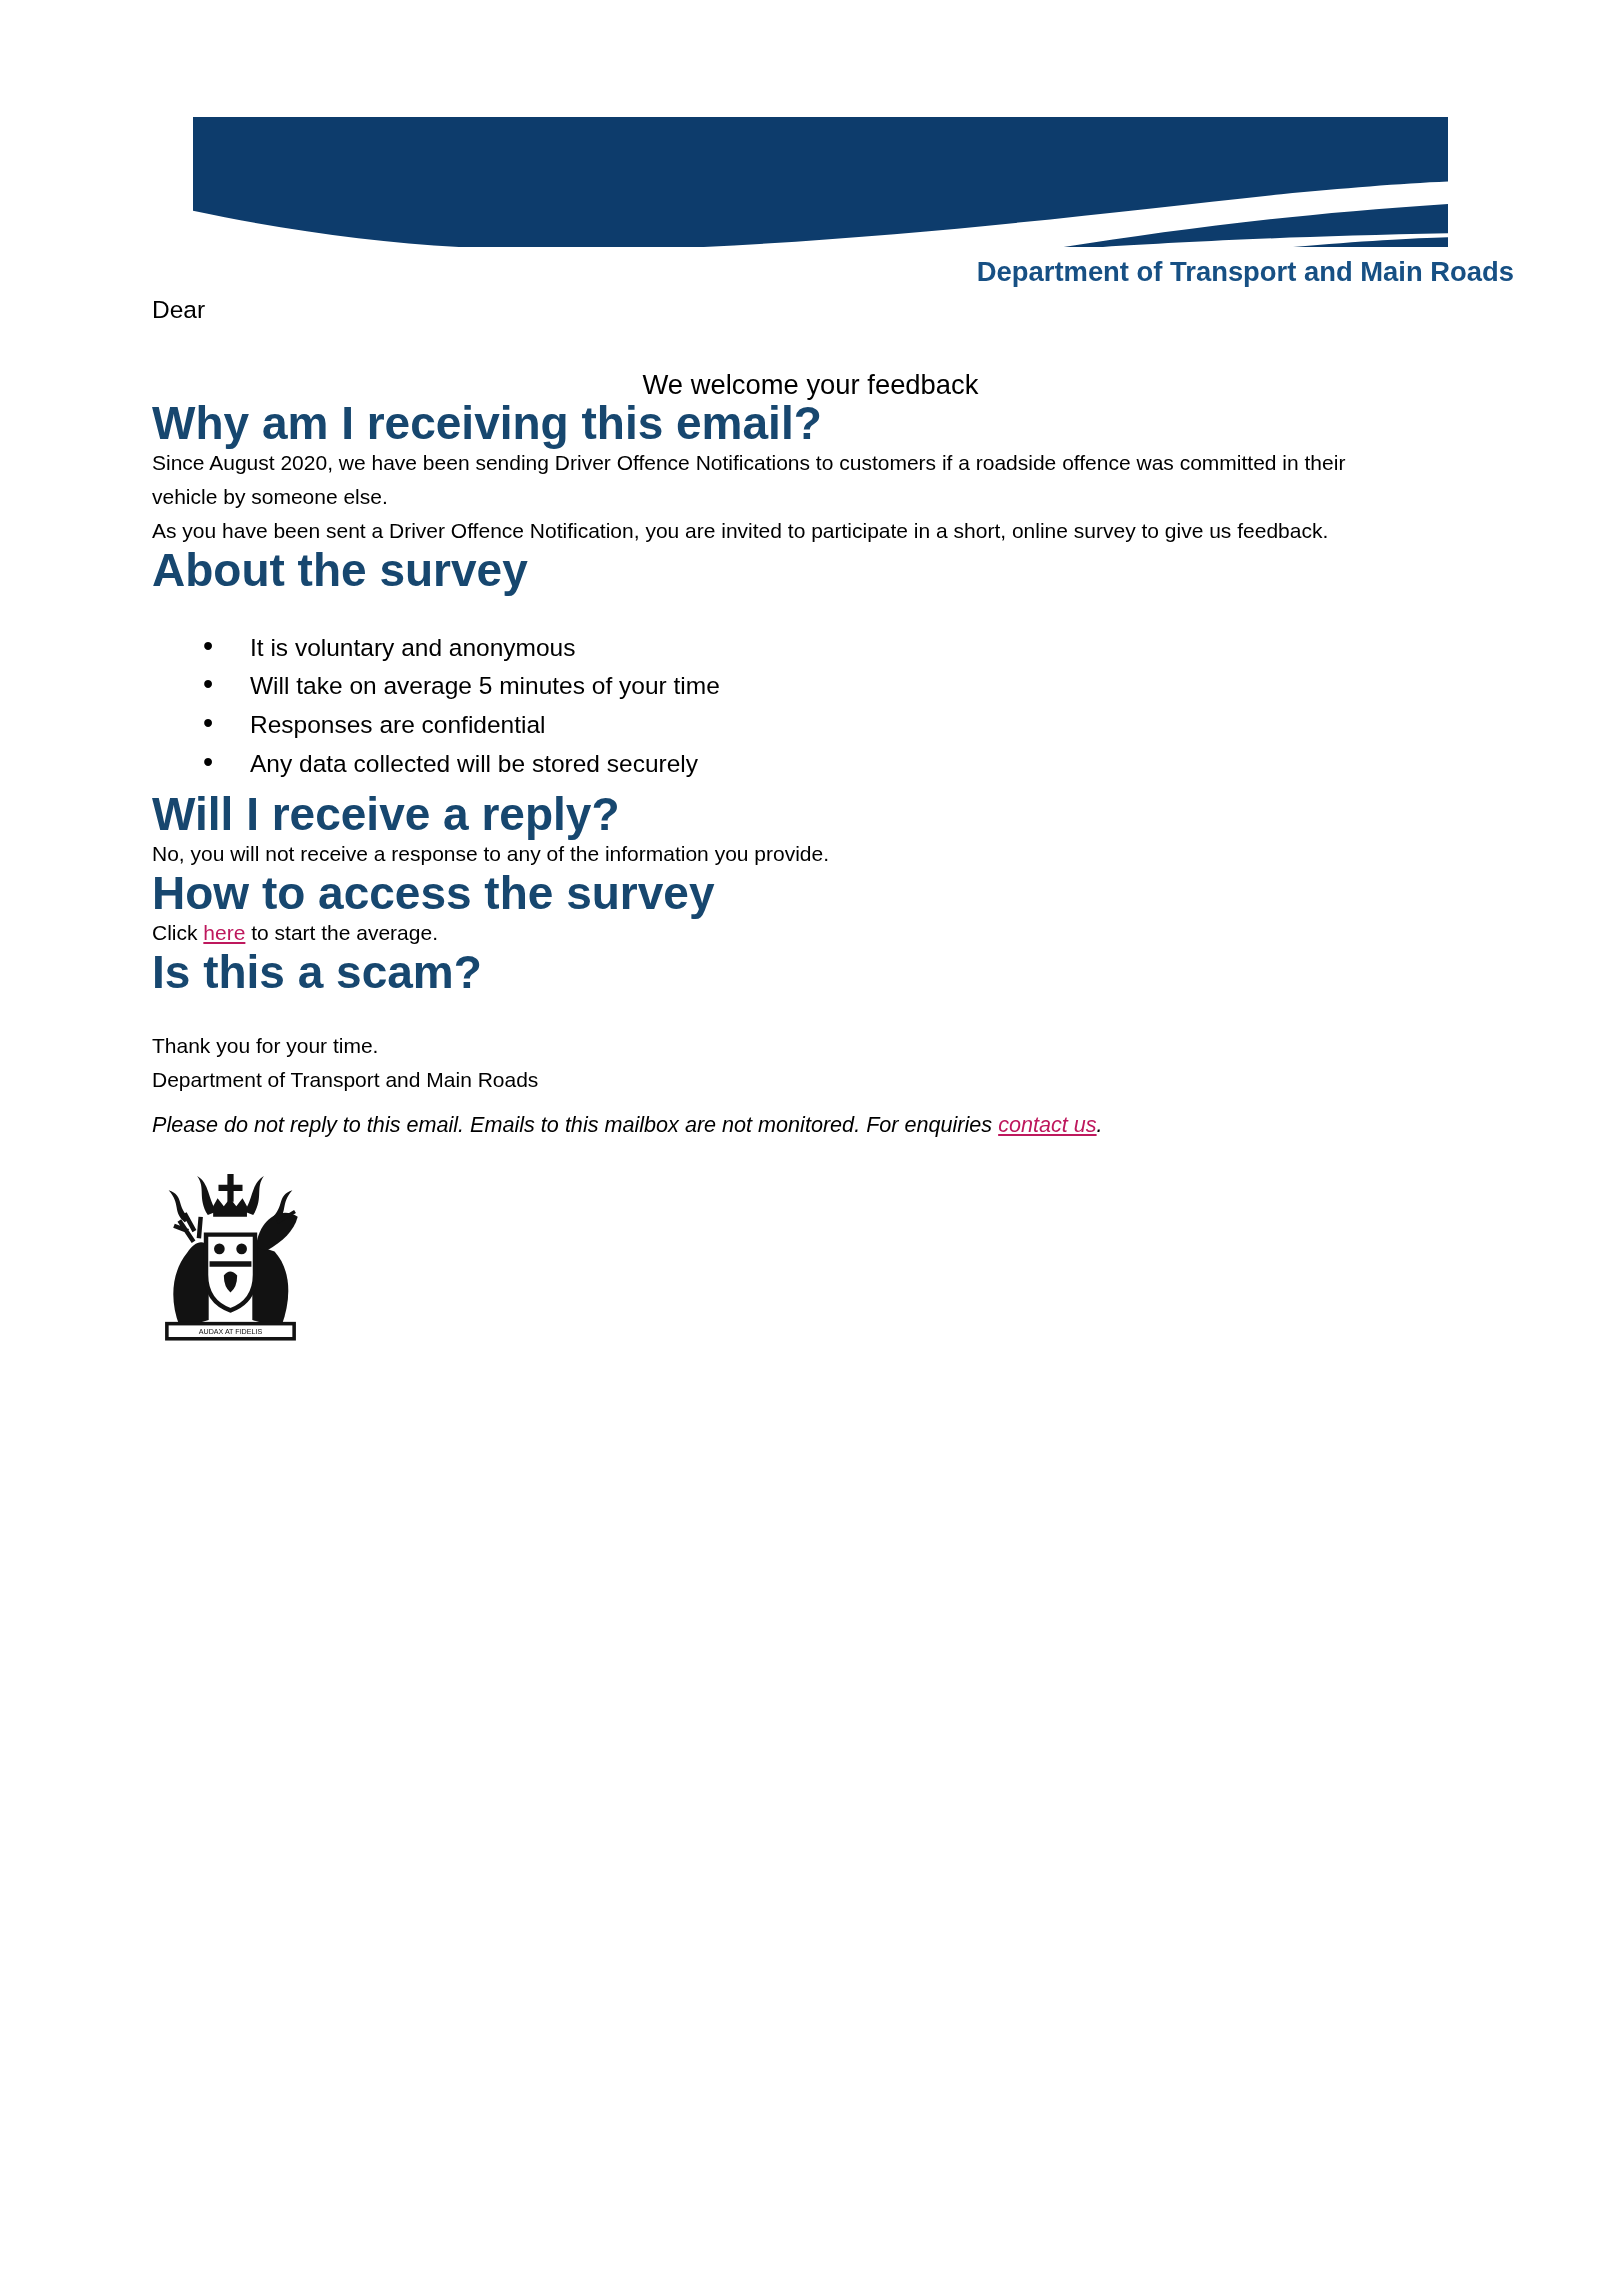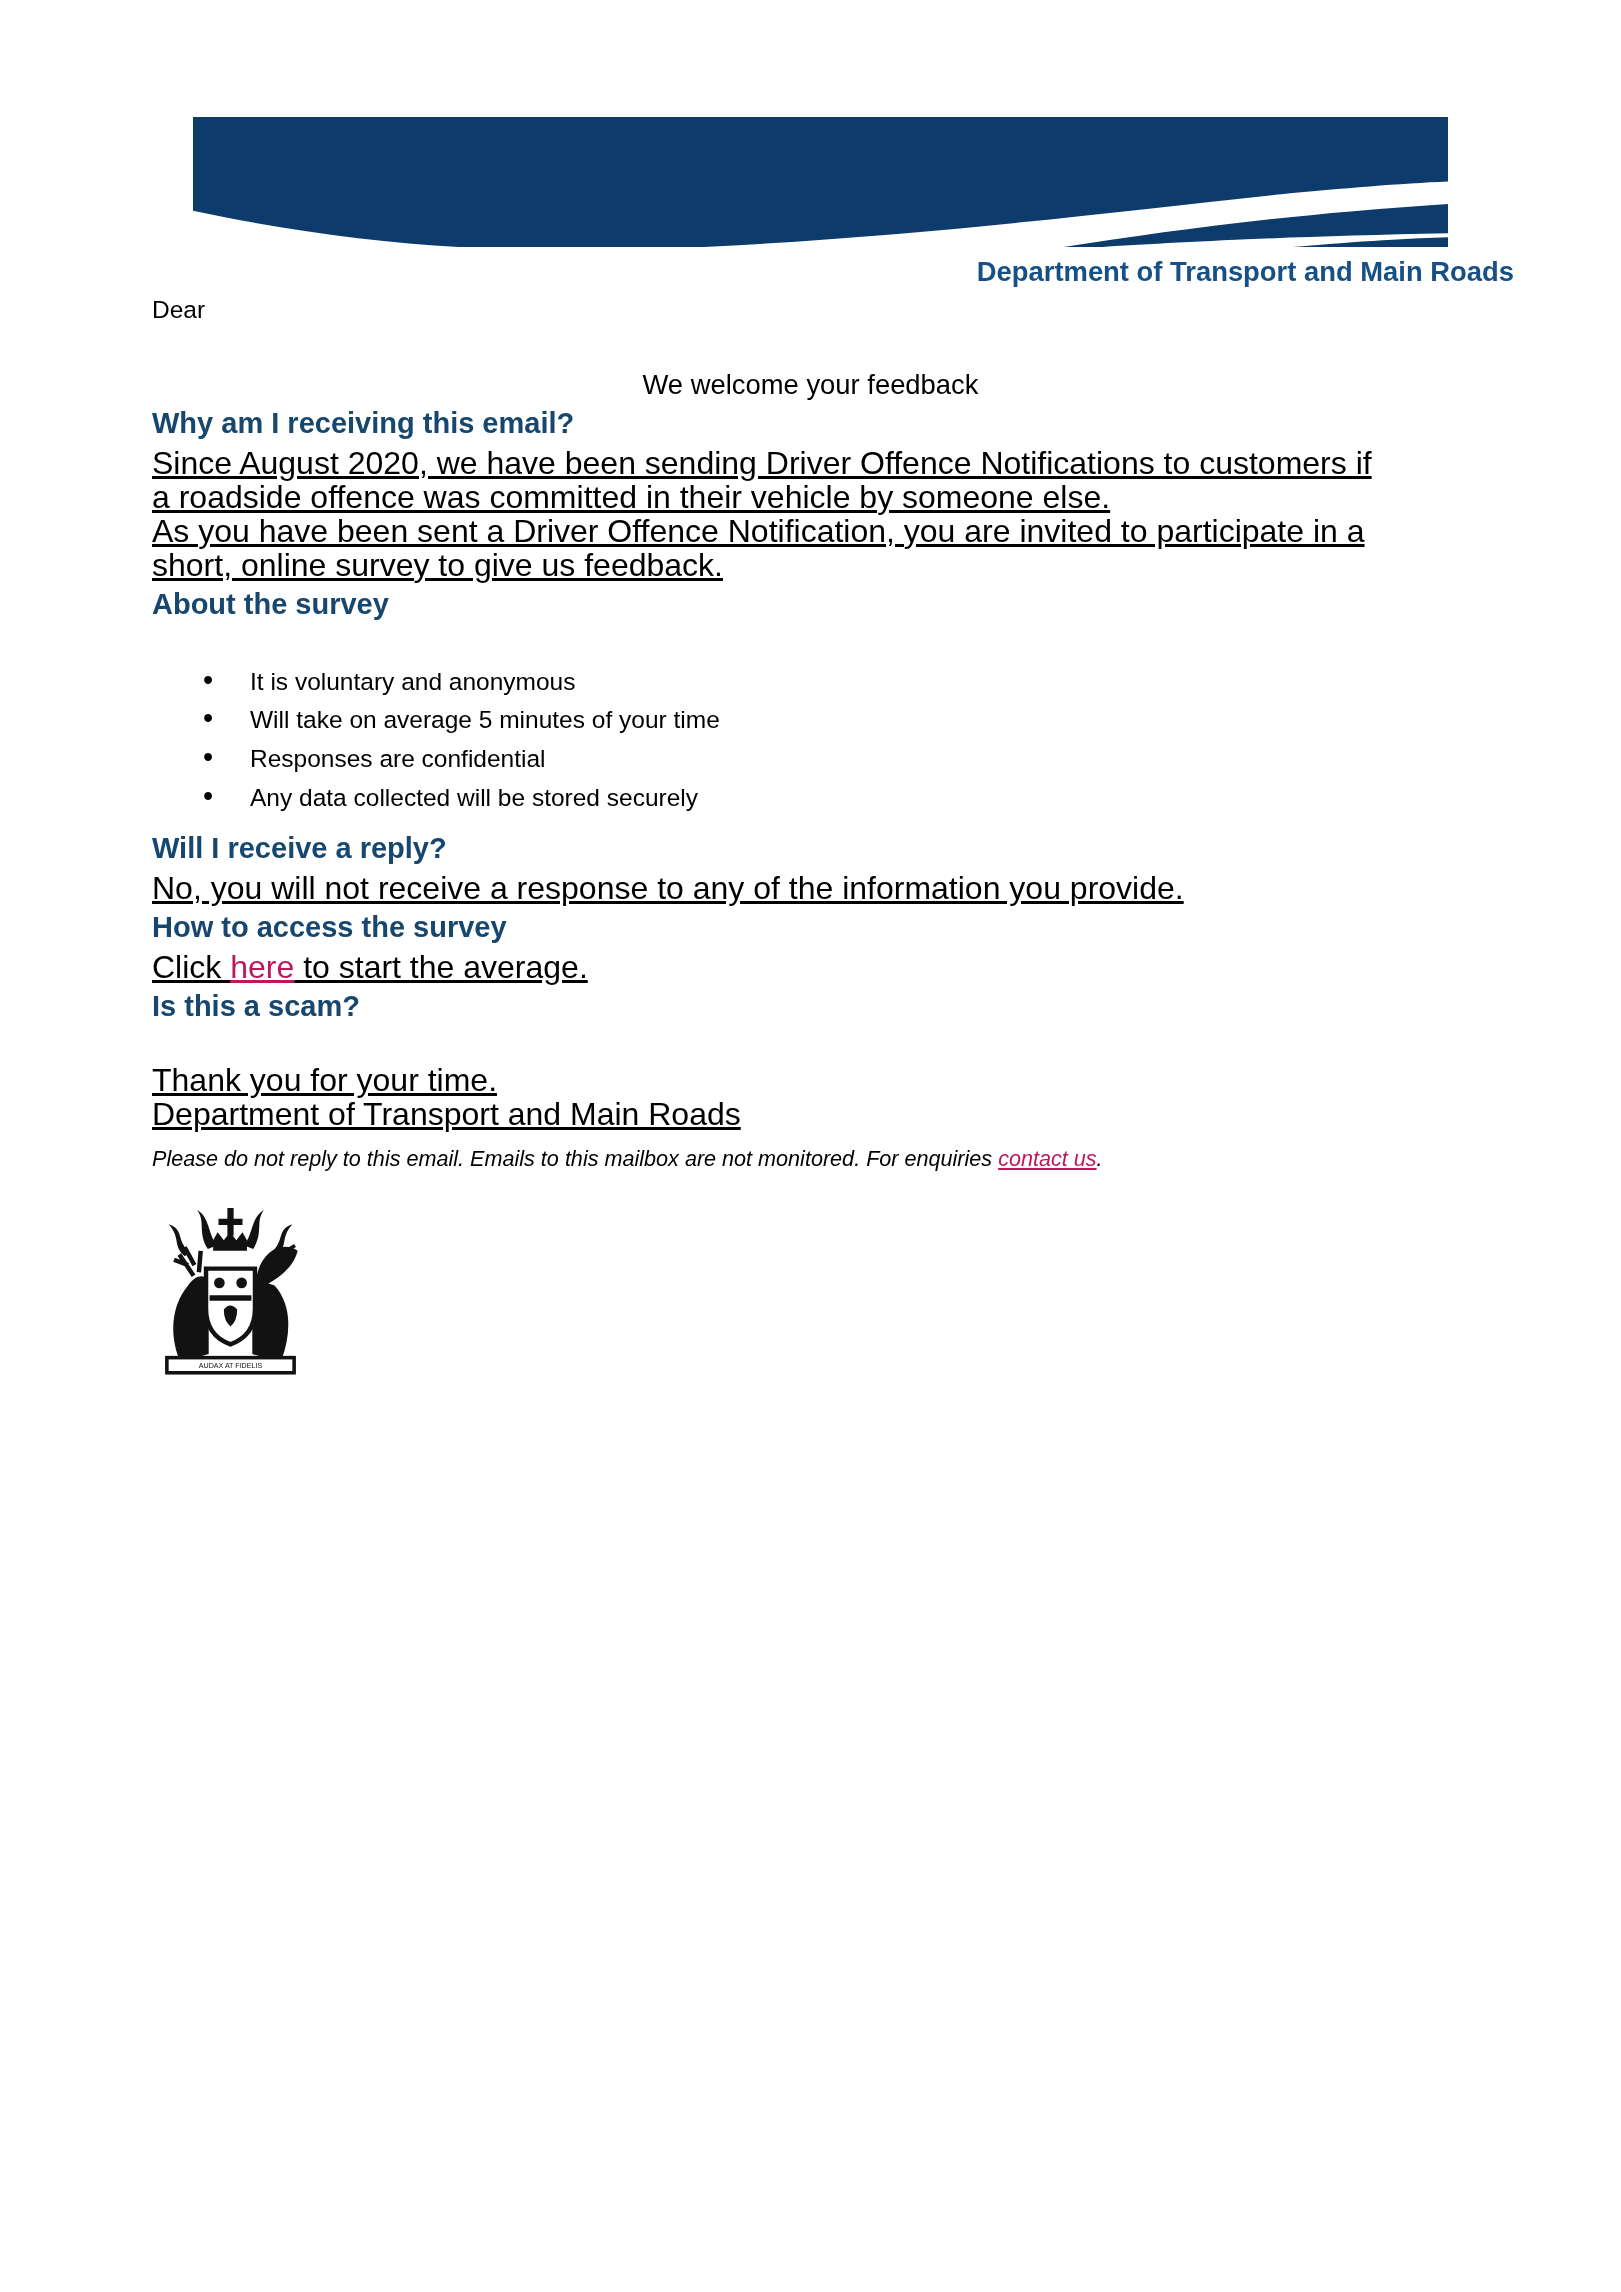--- a/index.html
+++ b/index.html
@@ -33,36 +33,35 @@
     line-height: 31px;
   }
   .tagline {
     margin-top: 43px;
     text-align: center;
     font-size: 27.4px;
     line-height: 33px;
   }
   h1.section-heading {
     margin: 0 0 0 152px;
-    font-size: 29px;
+    font-size: 46px;
     line-height: 45px;
     font-weight: bold;
     color: #17476f;
   }
   .mt-why    { margin-top: 35px; }
   .mt-about  { margin-top: 45px; }
   .mt-reply  { margin-top: 25.5px; }
   .mt-access { margin-top: 39px; }
   .mt-scam   { margin-top: 61px; }
   p.body-text {
     margin: 0 0 0 152px;
     width: 1245px;
-    font-size: 32px;
+    font-size: 21px;
     line-height: 34px;
-    text-decoration: underline;
   }
   .mt-p1     { margin-top: 39px; }
   .mt-p2     { margin-top: 34px; }
   .mt-noresp { margin-top: 41px; }
   .mt-click  { margin-top: 41px; }
   .mt-scamp  { margin-top: 35px; }
   .mt-thanks { margin-top: 59px; }
   .mt-sig    { margin-top: 39px; }
   ul.survey-points {
     margin: 39px 0 12px 152px;

